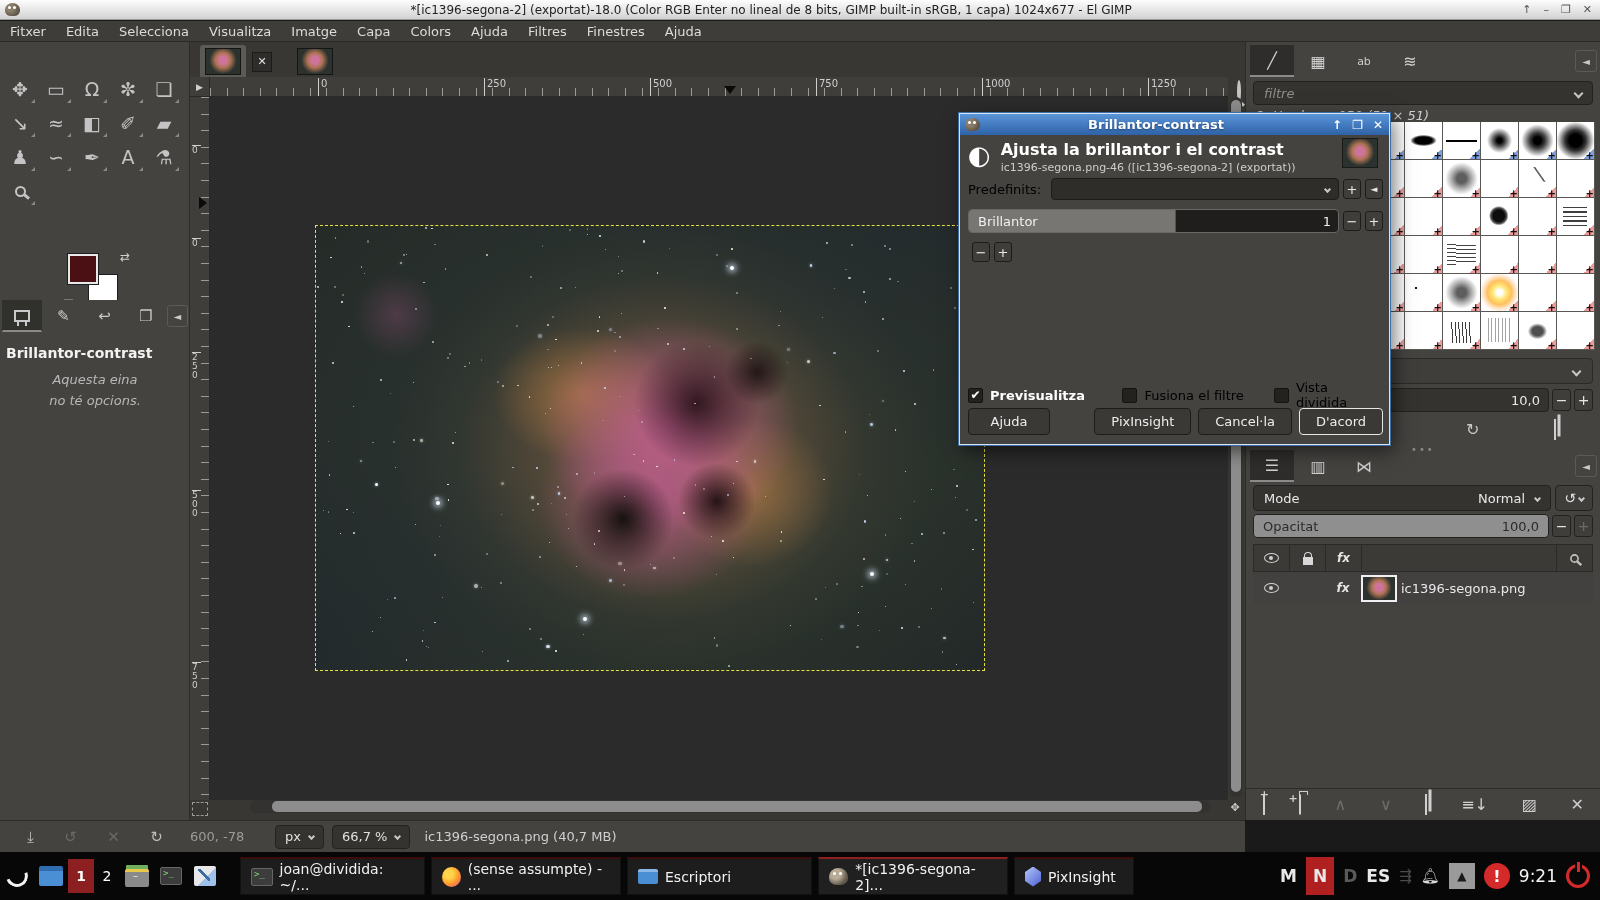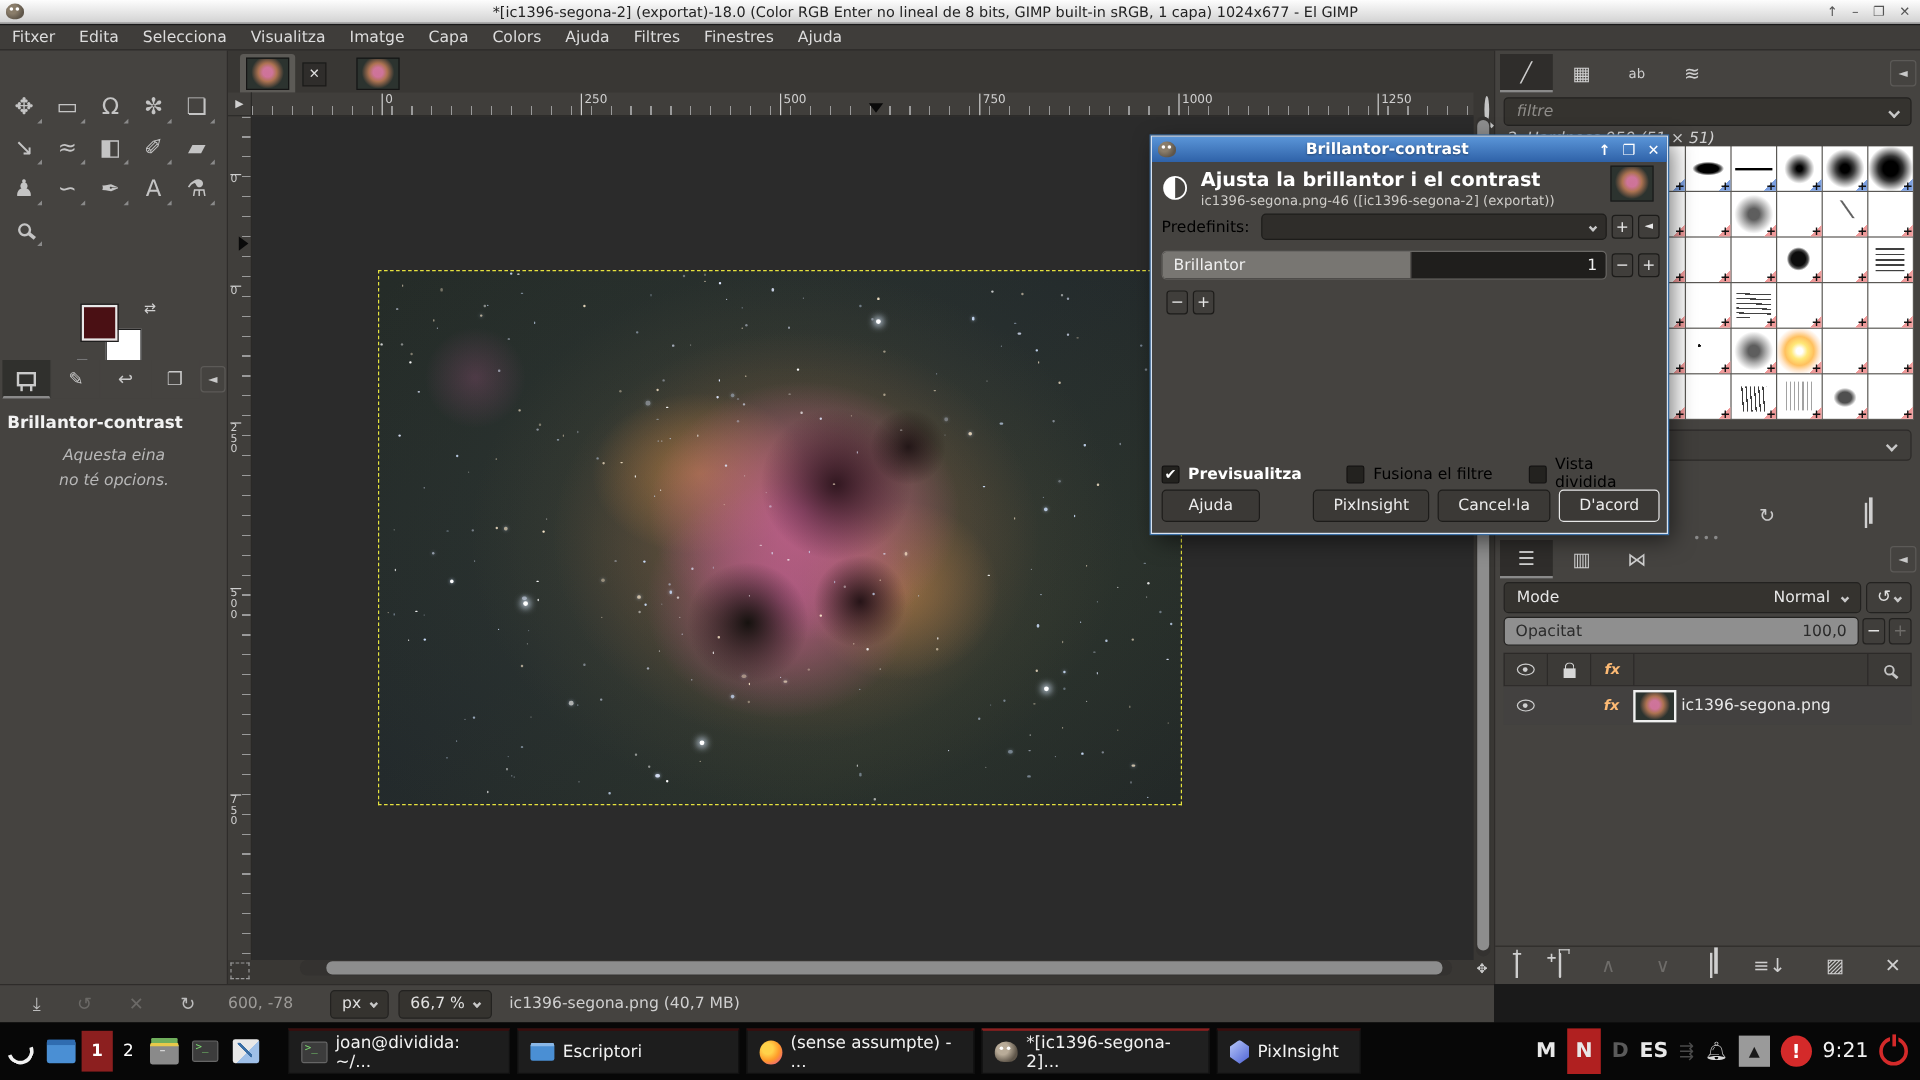--- a/index.html
+++ b/index.html
@@ -245,21 +245,21 @@
      background:#3c3a37; display:flex; align-items:center; }
   .lh-cell { width:36px; height:100%; border-right:1px solid #2c2a28; display:flex; align-items:center; justify-content:center; }
   #layerrow { position:absolute; left:7px; top:530px; width:340px; height:32px; background:#434140;
      display:flex; align-items:center; color:#e8e8e8; font-size:13px; }
   .layer-thumb { width:36px; height:27px; border:2px solid #f0f0f0; margin-right:4px; }
   .icon-eye { width:15px; height:10px; border:1.5px solid #cfcfcf; border-radius:50%; position:relative; }
   .icon-eye::after { content:""; position:absolute; left:4px; top:2px; width:4px; height:4px; border-radius:50%; background:#cfcfcf; }
   .icon-lock { width:10px; height:8px; background:#d8d8d8; position:relative; margin-top:5px; }
   .icon-lock::before { content:""; position:absolute; left:1px; top:-5px; width:6px; height:5px;
      border:1.5px solid #d8d8d8; border-bottom:none; border-radius:4px 4px 0 0; }
-  .fx { font-style:italic; font-size:12px; color:#fdba74; font-weight:bold; }
+  .fx { font-style:italic; font-size:12px; color:#e5e5e5; font-weight:bold; }
   #dockbottom { position:absolute; left:0px; top:746px; width:355px; height:32px; display:flex;
      align-items:center; justify-content:space-around; color:#cfcfcf; font-size:16px; border-top:1px solid #2e2c2a; }
   #dockbottom .dim { color:#6e6c69; }
   .icon-doc { width:12px; height:15px; border:1.5px solid #cfcfcf; position:relative; }
   .icon-doc::after { content:"+"; position:absolute; right:-5px; top:-7px; font-size:11px; font-weight:bold; }
   .icon-folder { width:16px; height:12px; border:1.5px solid #cfcfcf; border-radius:1px; position:relative; }
   .icon-folder::before { content:""; position:absolute; left:-1px; top:-4px; width:7px; height:3px; border:1.5px solid #cfcfcf; border-bottom:none; }
   .icon-folder::after { content:"+"; position:absolute; right:2px; top:-3px; font-size:11px; font-weight:bold; }
   .icon-copy { width:11px; height:9px; border:1.5px solid #cfcfcf; box-shadow:4px -4px 0 -1px #454340, 4px -4px 0 0.5px #cfcfcf; }
 
@@ -816,20 +816,23 @@
         <div class="bcell bt-blob b-pink"></div>
         <div class="bcell bt-grass b-pink"></div>
         <div class="bcell bt-texture-v b-pink"></div>
         <div class="bcell bt-smudge b-pink"></div>
         <div class="bcell bt-burst b-pink"></div>
       </div>
     <div id="brushexpand">
       <span class="chev"></span>
     </div>
     <div id="spacingrow">
+      <div class="spacing-track">
+          <span>10,0</span>
+        </div>
       <div class="mini-btn">−</div>
       <div class="mini-btn">+</div>
     </div>
     <div id="brushactions">
       <span style="color:#6e6c69">✎</span>
       <span style="color:#6e6c69">✕</span>
       <span>↻</span>
       <span style="color:#6e6c69"><span class="icon-copy"></span></span>
     </div>
     <div id="dockhandle">•••</div>
@@ -978,27 +981,27 @@
         <span class="termicon">&gt;_</span>
       </div>
     <div class="tb-launcher">
         <span class="quill"></span>
       </div>
     <div style="width:12px"></div>
     <div class="task" style="width:185px">
       <span class="termicon">&gt;_</span>
       <span>joan@dividida: ~/...</span>
     </div>
+    <div class="task" style="width:190px">
+      <span class="fficon"></span>
+      <span>(sense assumpte) - ...</span>
+    </div>
     <div class="task" style="width:185px">
       <span class="foldericon"></span>
       <span>Escriptori</span>
-    </div>
-    <div class="task" style="width:190px">
-      <span class="fficon"></span>
-      <span>(sense assumpte) - ...</span>
     </div>
     <div class="task active" style="width:190px">
       <span class="gimpicon"></span>
       <span>*[ic1396-segona-2]...</span>
     </div>
     <div class="task" style="width:120px">
       <span class="pixicon"></span>
       <span>PixInsight</span>
     </div>
     <div id="tray">

